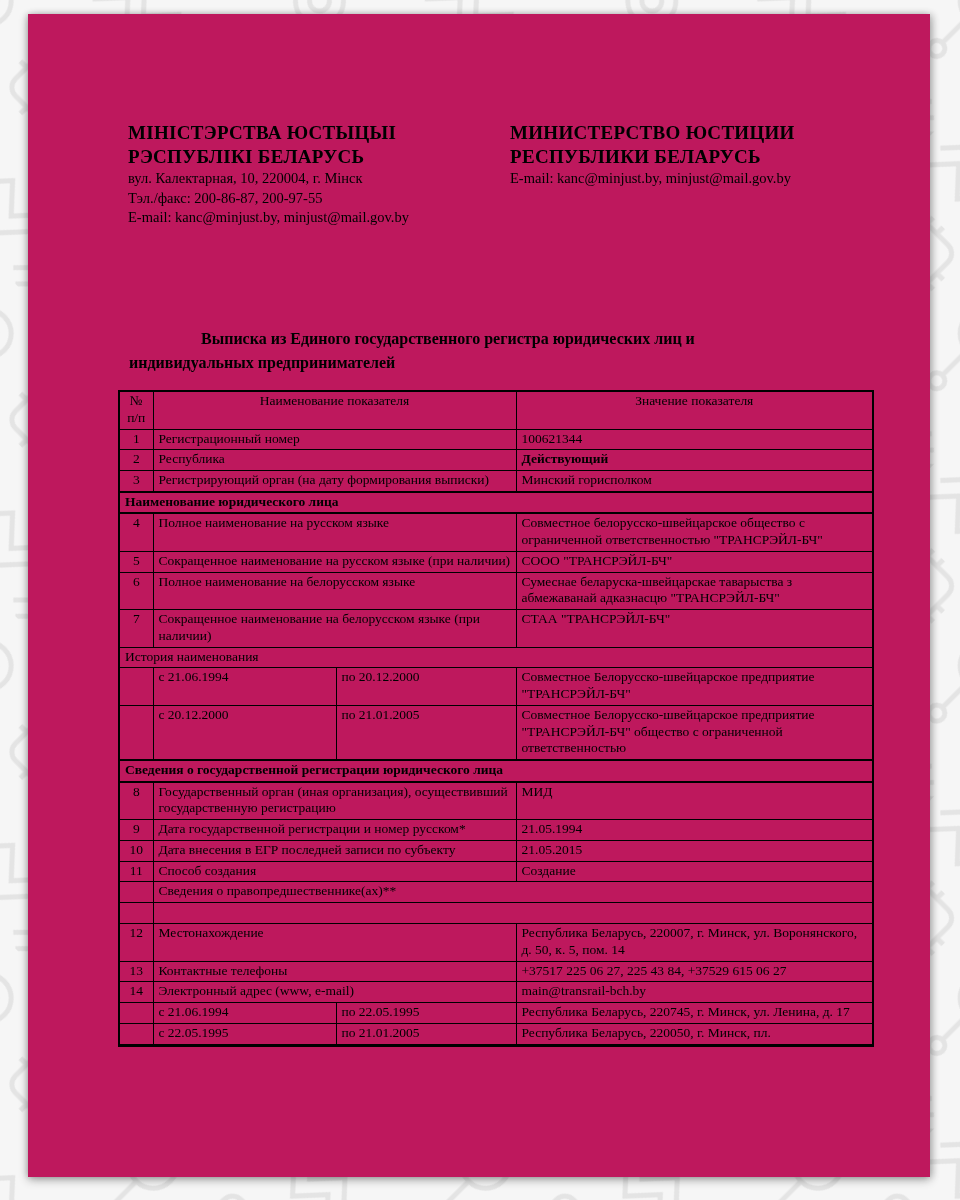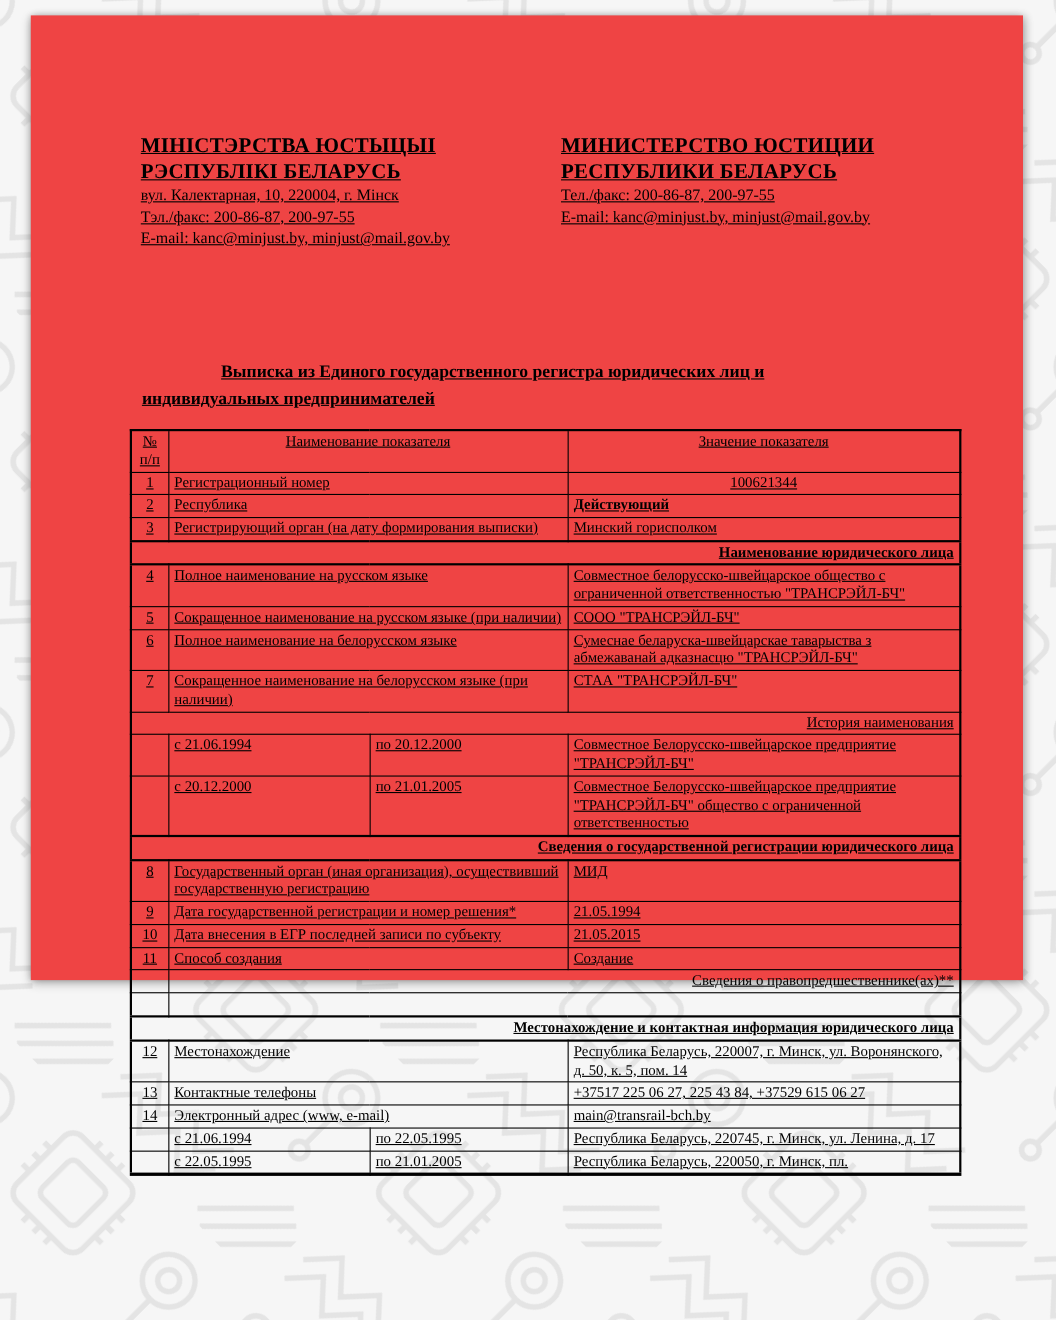--- a/index.html
+++ b/index.html
@@ -3,48 +3,47 @@
 <meta charset="utf-8">
 <style>
   html,body{margin:0;padding:0;}
   body{
     width:960px;height:1200px;overflow:hidden;position:relative;
     background:#f6f6f6;color:#000;
     font-family:"Liberation Serif","DejaVu Serif",serif;
   }
   .bg{position:absolute;left:0;top:0;z-index:0;}
   .page{
-    position:absolute;left:28px;top:14px;width:902px;height:877px;
-    background:#ef4444;z-index:1;
+    position:absolute;left:28px;top:14px;width:902px;height:1163px;
+    background:#be185d;z-index:1;
     box-shadow:0 3px 9px rgba(0,0,0,.30), 3px 0 7px rgba(0,0,0,.14), -2px 0 5px rgba(0,0,0,.10);
-    text-decoration:underline;
   }
   .letterhead{display:grid;grid-template-columns:382px 1fr;margin:107px 18px 0 100px;}
   .org-name{font-weight:bold;font-size:19px;line-height:1.26;white-space:pre-line;letter-spacing:.3px;}
   .org-contacts{font-size:14.5px;line-height:1.36;}
   .doc-title{
     margin:99px 0 12px 101px;width:664px;
     font-weight:bold;font-size:16px;line-height:1.5;text-indent:72px;
   }
   table.reg{
     margin:15px 0 0 90px;width:754px;table-layout:fixed;
     border-collapse:collapse;font-size:13.5px;
     border:2px solid #000;border-bottom-width:3px;
   }
   table.reg td{
     border:1px solid #000;padding:1px 5px 2px 5px;
     vertical-align:top;line-height:1.24;
   }
   td.num{text-align:center;padding-left:1px;padding-right:1px;}
   thead td{text-align:center;}
   td.hdr-num{line-height:1.15;}
-  tr.sec td{text-align:right;}
+  tr.sec td{text-align:left;}
   tr.sec-bold td{font-weight:bold;border-top:2px solid #000;border-bottom:2px solid #000;}
   .prewrap{white-space:pre-line;}
-  .center{text-align:center;}
+  .center{text-align:left;}
   .bold{font-weight:bold;}
   tr.empty-row td{height:17px;}
 </style>
 </head>
 <body>
 
 <svg class="bg" width="960" height="1200" aria-hidden="true">
   <defs>
     <pattern id="orn" width="235" height="235" patternUnits="userSpaceOnUse" patternTransform="rotate(45 480 600)">
       <g fill="none" stroke="#e4e4e4" stroke-width="5">
@@ -74,21 +73,20 @@
       <div class="org-contacts">
         <div>вул. Калектарная, 10, 220004, г. Мінск</div>
         <div>Тэл./факс: 200-86-87, 200-97-55</div>
         <div>E-mail: kanc@minjust.by, minjust@mail.gov.by</div>
       </div>
     </div>
     <div>
       <div class="org-name">МИНИСТЕРСТВО ЮСТИЦИИ
 РЕСПУБЛИКИ БЕЛАРУСЬ</div>
       <div class="org-contacts">
-        <div>Тел./факс: 200-86-87, 200-97-55</div>
         <div>E-mail: kanc@minjust.by, minjust@mail.gov.by</div>
       </div>
     </div>
   </div>
 
   <div class="doc-title">Выписка из Единого государственного регистра юридических лиц и индивидуальных предпринимателей</div>
 
   <table class="reg">
     <colgroup>
       <col style="width:34px">
@@ -161,44 +159,41 @@
       <tr class="sec sec-bold">
         <td colspan="4">Сведения о государственной регистрации юридического лица</td>
       </tr>
       <tr>
         <td class="num">8</td>
         <td colspan="2">Государственный орган (иная организация), осуществивший государственную регистрацию</td>
         <td>МИД</td>
       </tr>
       <tr>
         <td class="num">9</td>
-        <td colspan="2">Дата государственной регистрации и номер решения*</td>
+        <td colspan="2">Дата государственной регистрации и номер русском*</td>
         <td>21.05.1994</td>
       </tr>
       <tr>
         <td class="num">10</td>
         <td colspan="2">Дата внесения в ЕГР последней записи по субъекту</td>
         <td>21.05.2015</td>
       </tr>
       <tr>
         <td class="num">11</td>
         <td colspan="2">Способ создания</td>
         <td>Создание</td>
       </tr>
       <tr class="sec">
         <td class="num"></td>
         <td colspan="3">Сведения о правопредшественнике(ах)**</td>
       </tr>
       <tr class="empty-row">
         <td class="num"></td>
         <td colspan="3"></td>
       </tr>
-      <tr class="sec sec-bold">
-        <td colspan="4">Местонахождение и контактная информация юридического лица</td>
-      </tr>
       <tr>
         <td class="num">12</td>
         <td colspan="2">Местонахождение</td>
         <td>Республика Беларусь, 220007, г. Минск, ул. Воронянского, д. 50, к. 5, пом. 14</td>
       </tr>
       <tr>
         <td class="num">13</td>
         <td colspan="2">Контактные телефоны</td>
         <td>+37517 225 06 27, 225 43 84, +37529 615 06 27</td>
       </tr>

